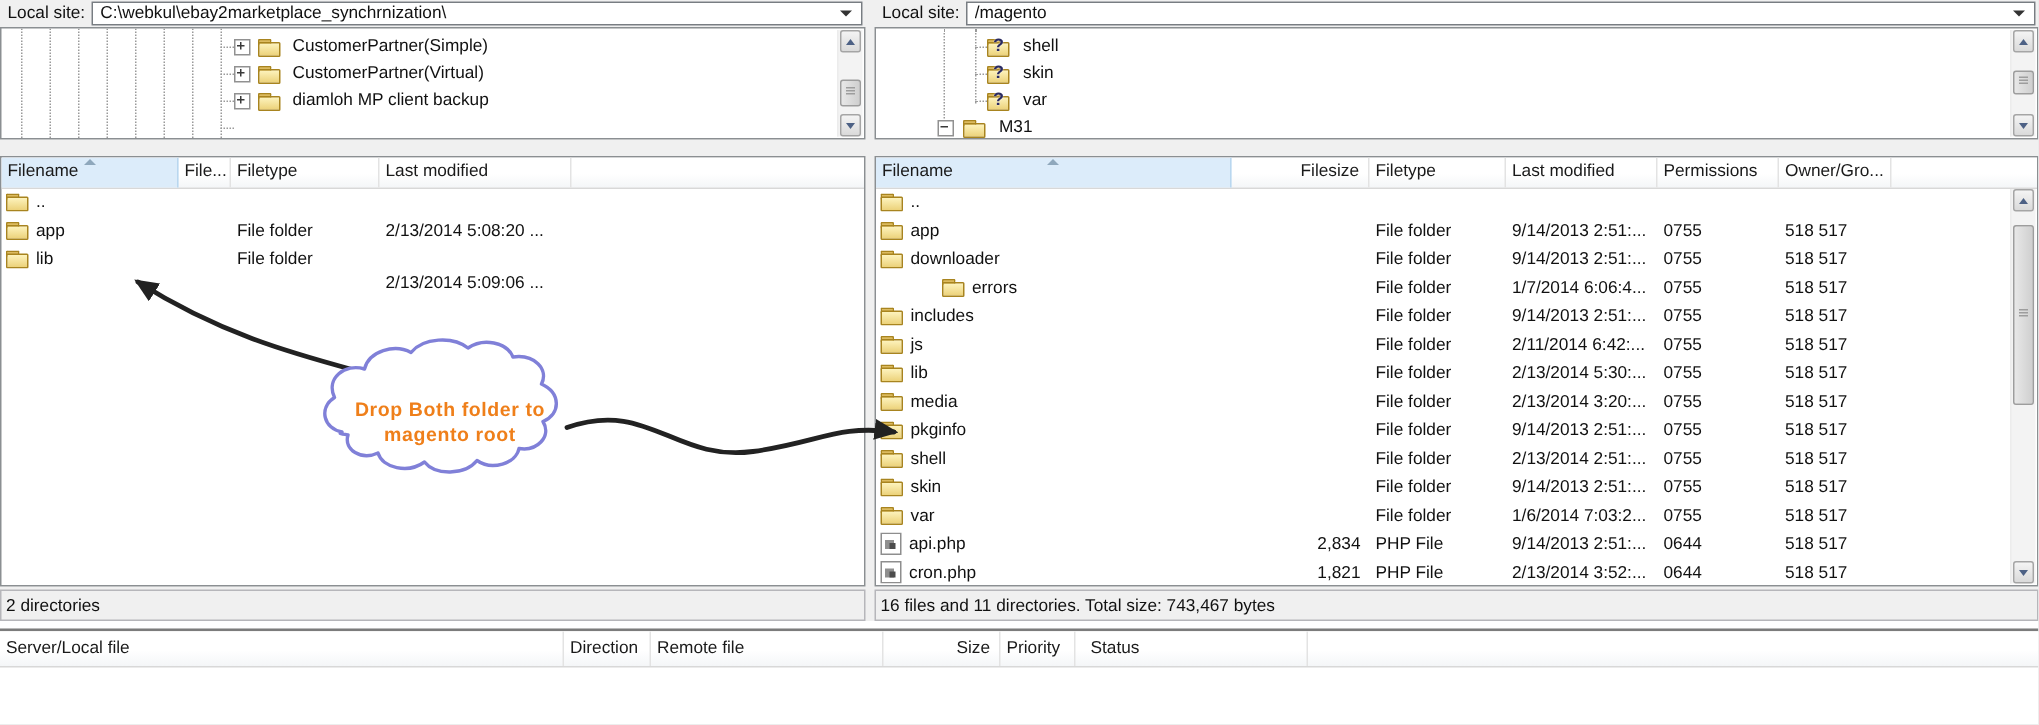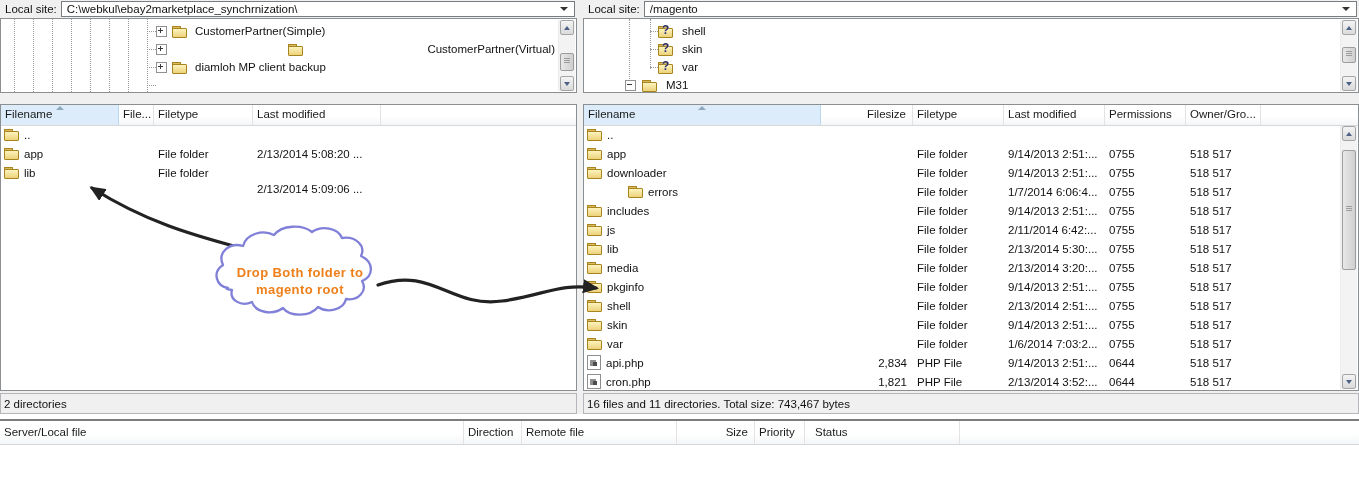--- a/index.html
+++ b/index.html
@@ -117,21 +117,21 @@
     <span class="hstub" style="left:146px;top:12px;width:9px;"></span>
     <span class="hstub" style="left:146px;top:30px;width:9px;"></span>
     <span class="hstub" style="left:146px;top:48px;width:9px;"></span>
     <span class="hstub" style="left:146px;top:66px;width:9px;"></span>
 
     <div class="trow" style="top:3px;padding-left:155px;gap:5px;">
       <span class="ebox plus"></span>
       <span class="ficon"></span>
       <span class="tlabel">CustomerPartner(Simple)</span>
     </div>
-    <div class="trow" style="top:21px;padding-left:155px;gap:5px;justify-content:space-between;">
+    <div class="trow" style="top:21px;padding-left:155px;gap:5px;">
       <span class="ebox plus"></span>
       <span class="ficon"></span>
       <span class="tlabel">CustomerPartner(Virtual)</span>
     </div>
     <div class="trow" style="top:39px;padding-left:155px;gap:5px;">
       <span class="ebox plus"></span>
       <span class="ficon"></span>
       <span class="tlabel">diamloh MP client backup</span>
     </div>
 
@@ -412,21 +412,21 @@
     <span>2 directories</span>
   </div>
   <div class="abs statusbar" style="left:583px;top:393px;width:776px;height:21px;">
     <span>16 files and 11 directories. Total size: 743,467 bytes</span>
   </div>
 
   <div class="abs" style="left:0;top:414px;width:1359px;height:5px;background:#fff;"></div>
   <div class="abs queue-sep" style="left:0;top:419px;width:1359px;height:2px;"></div>
   <div class="abs" style="left:0;top:421px;width:1359px;height:62px;background:#fff;">
     <div class="lheader" style="height:23px;">
-      <div class="hcell" style="width:464px;padding-top:5px;">Server/Local file</div>
+      <div class="hcell" style="width:376px;padding-top:5px;">Server/Local file</div>
       <div class="hcell" style="width:58px;padding-top:5px;">Direction</div>
       <div class="hcell" style="width:155px;padding-top:5px;">Remote file</div>
       <div class="hcell rt" style="width:78px;padding-top:5px;">Size</div>
       <div class="hcell" style="width:50px;padding-top:5px;">Priority</div>
       <div class="hcell" style="width:155px;padding-top:5px;padding-left:10px;">Status</div>
       <div class="hcell filler"></div>
     </div>
     <div class="queue-body" style="height:39px;"></div>
   </div>
 

